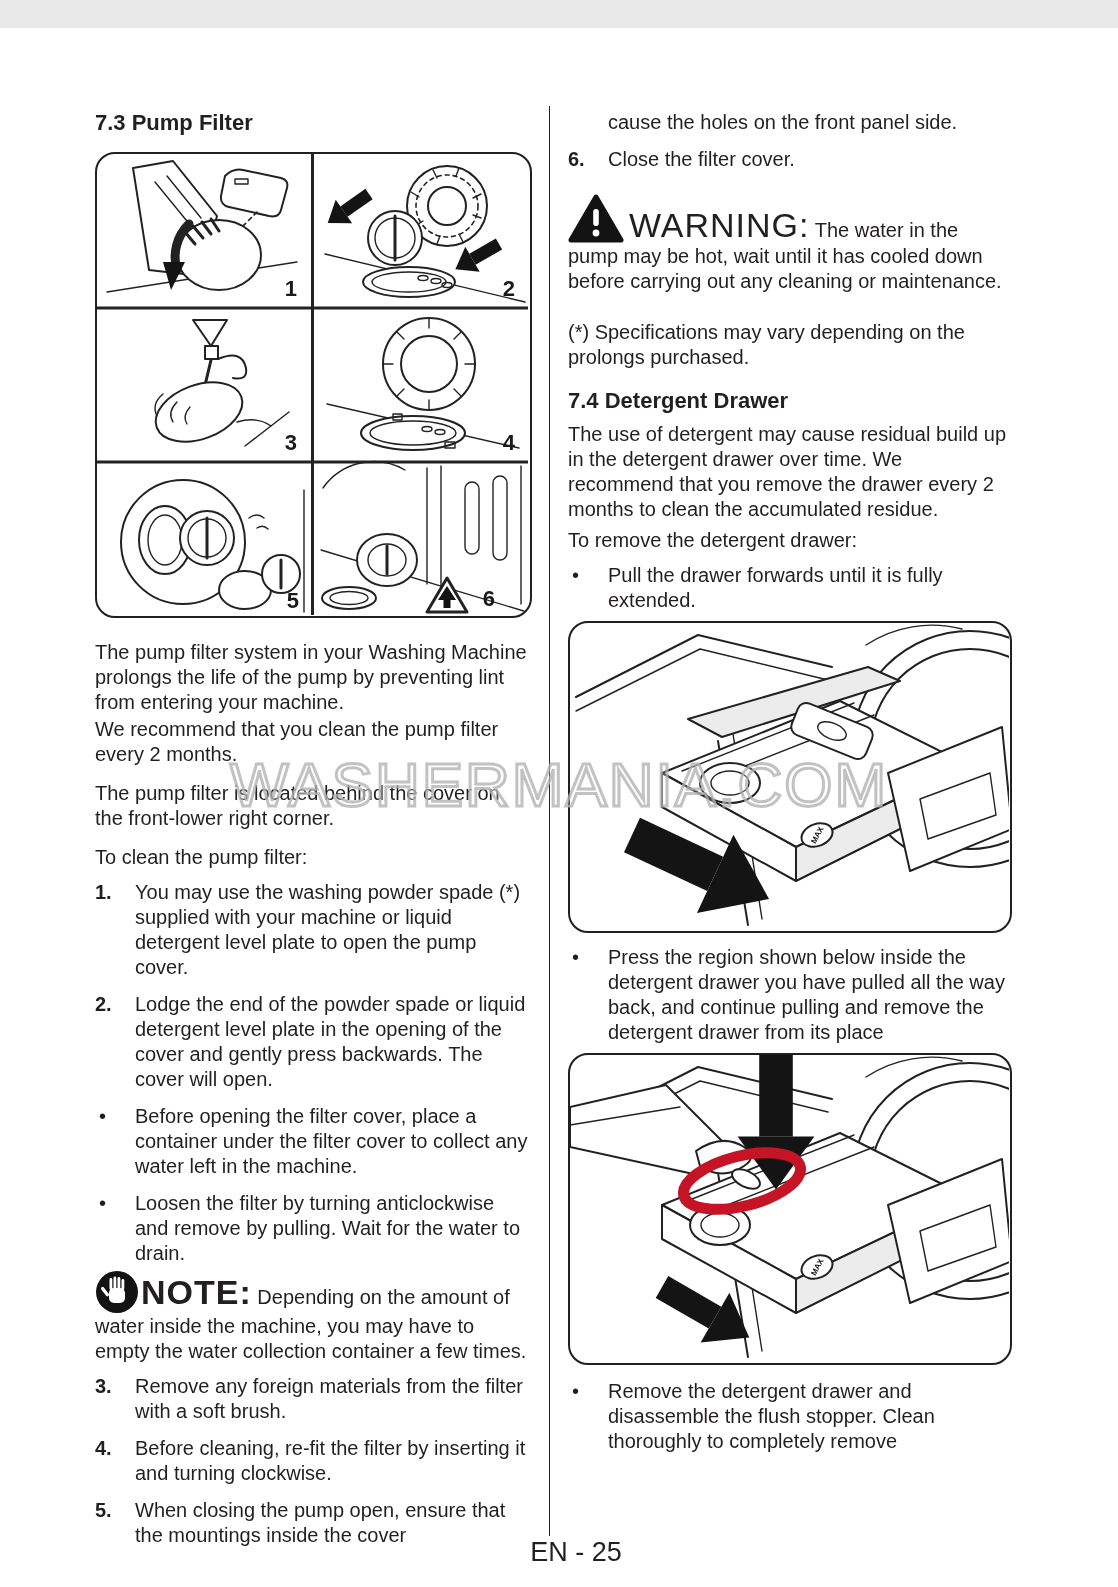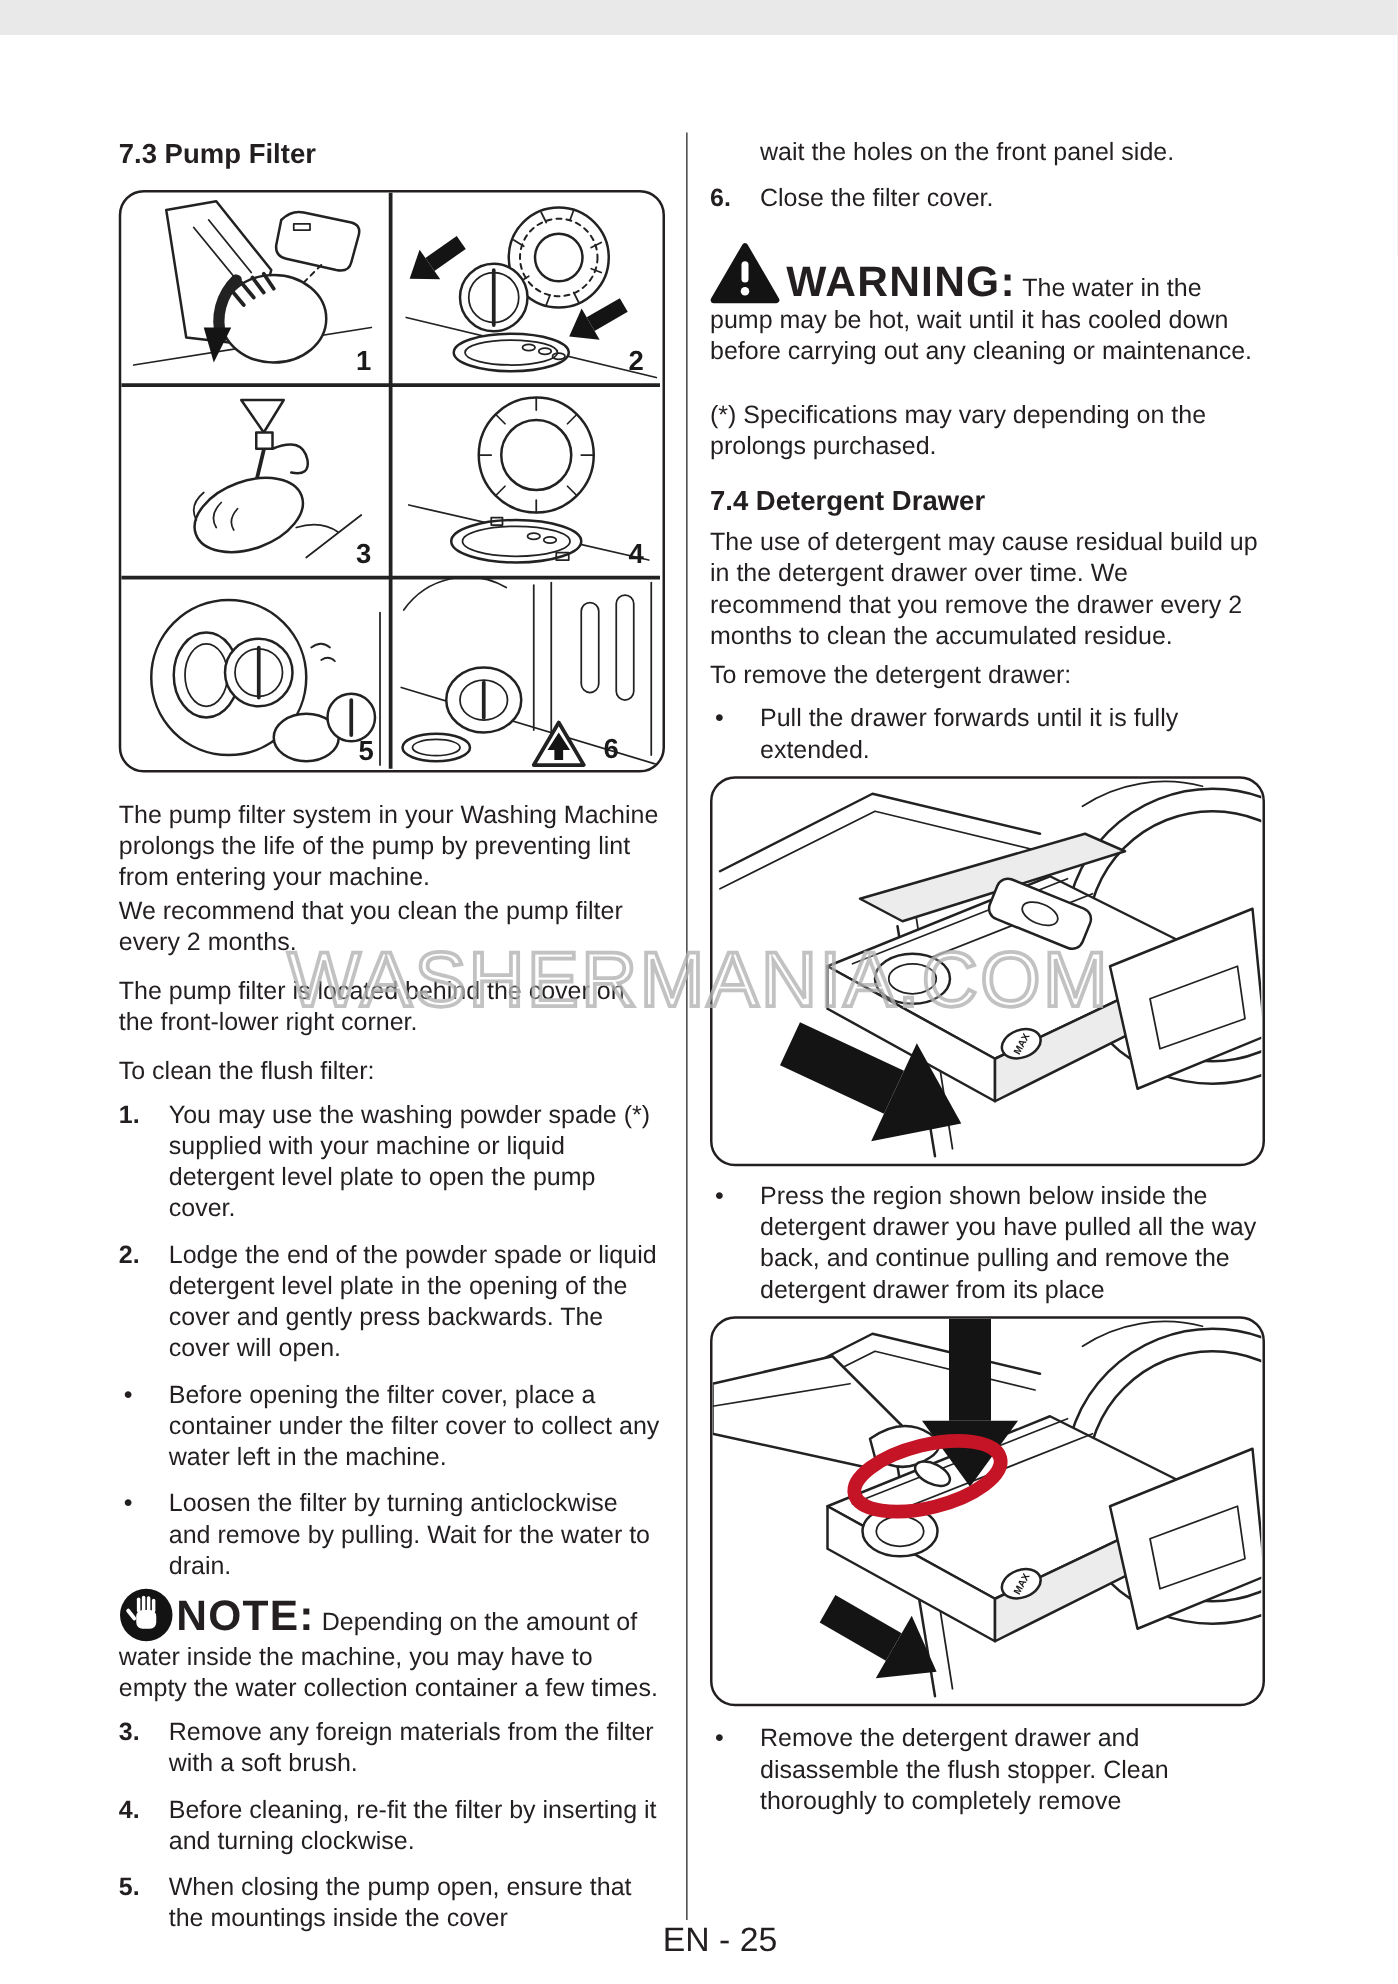--- a/index.html
+++ b/index.html
@@ -40,21 +40,21 @@
   svg.art text { fill:#1a1a1a; stroke:none; font-family:"Liberation Sans",sans-serif;
                  font-weight:bold; font-size:22px; }
   svg.art text.tiny { font-size:8px; }
   svg.art .red { stroke:#c41425; stroke-width:11; }
 
   .note { margin:4px 0 10px 0; }
   .note-icon { vertical-align:-10px; margin-right:2px; }
   .note-label { font-size:34px; font-weight:bold; letter-spacing:1px; }
   .warn { margin:14px 0 26px 0; }
   .warn-icon { vertical-align:-7px; margin-right:5px; }
-  .warn-label { font-size:34px; font-weight:bold; letter-spacing:1px; }
+  .warn-label { font-size:34px; font-weight:normal; letter-spacing:1px; }
   .spec { margin:0 0 18px 0; }
 
   .watermark {
     position:absolute; top:744px; left:50%; transform:translateX(-50%);
     font-size:62px; font-weight:normal; letter-spacing:2px; white-space:nowrap;
     color:rgba(255,255,255,0.25); -webkit-text-stroke:3px #b3b3b3;
     z-index:20; pointer-events:none; opacity:0.8;
   }
   .footer { position:absolute; left:0; top:1512px; width:100%; text-align:center;
             font-size:27px;padding-left:17px; }
@@ -160,21 +160,21 @@
         <ellipse cx="252" cy="444" rx="19" ry="6.5" class="thin"></ellipse>
         <path class="white thick" d="M330,458 L350,424 L370,458 Z"></path>
         <path class="arr" d="M350,432 l9,14 h-5.5 v8 h-7 v-8 H341 Z"></path>
         <text x="398" y="452" text-anchor="end">6</text>
       </svg>
     </div>
 
     <p class="body tight">The pump filter system in your Washing Machine prolongs the life of the pump by preventing lint from entering your machine.</p>
     <p class="body">We recommend that you clean the pump filter every 2 months.</p>
     <p class="body">The pump filter is located behind the cover on the front-lower right corner.</p>
-    <p class="lead">To clean the flush filter:</p>
+    <p class="lead">To clean the pump filter:</p>
 
     <div class="li">
       <span class="mk">1.</span>
       <span>You may use the washing powder spade (*) supplied with your machine or liquid detergent level plate to open the pump cover.</span>
     </div>
     <div class="li">
       <span class="mk">2.</span>
       <span>Lodge the end of the powder spade or liquid detergent level plate in the opening of the cover and gently press backwards. The cover will open.</span>
     </div>
     <div class="li">
@@ -205,21 +205,21 @@
       <span>Before cleaning, re-fit the filter by inserting it and turning clockwise.</span>
     </div>
     <div class="li">
       <span class="mk">5.</span>
       <span>When closing the pump open, ensure that the mountings inside the cover</span>
     </div>
   </div>
 
   <div class="col col-right">
 
-    <p class="cont">wait the holes on the front panel side.</p>
+    <p class="cont">cause the holes on the front panel side.</p>
 
     <div class="li item6">
       <span class="mk">6.</span>
       <span>Close the filter cover.</span>
     </div>
 
     <p class="warn"><svg class="warn-icon" width="56" height="50" viewBox="0 0 56 50">
           <path d="M28,3 L53,46 L3,46 Z" fill="#131313" stroke="#131313" stroke-width="5" stroke-linejoin="round"></path>
           <rect x="25.2" y="15" width="5.6" height="17" rx="2.8" fill="#fff"></rect>
           <circle cx="28" cy="39" r="3.4" fill="#fff"></circle>

